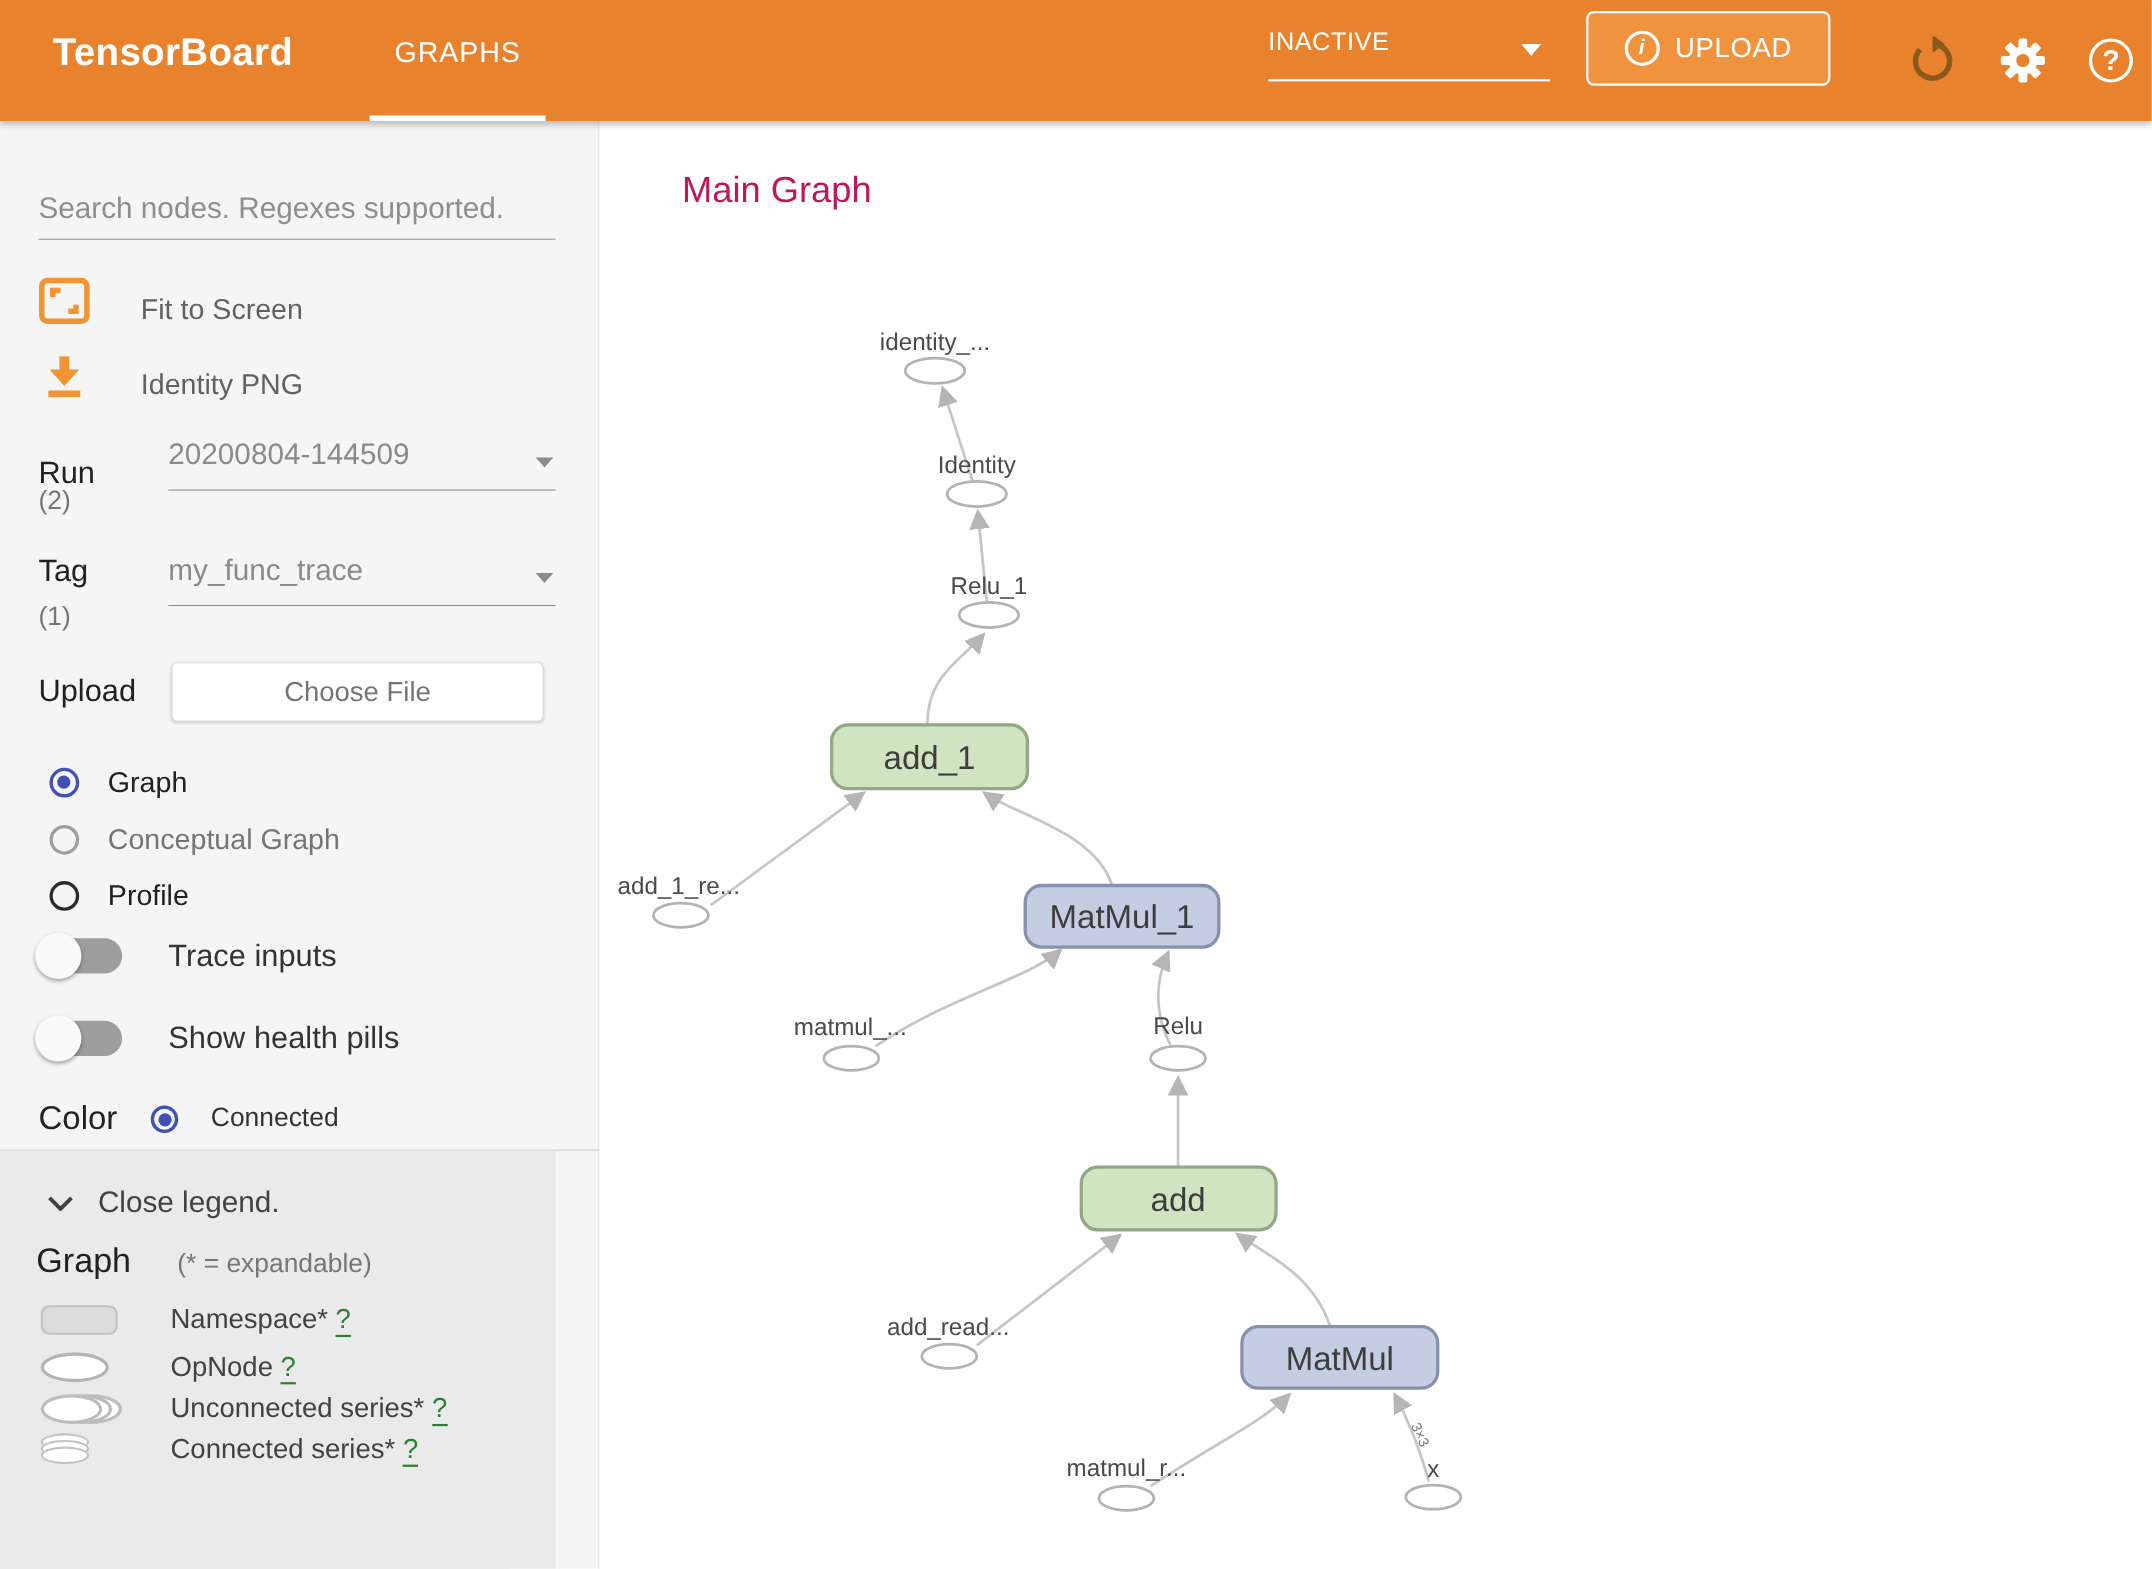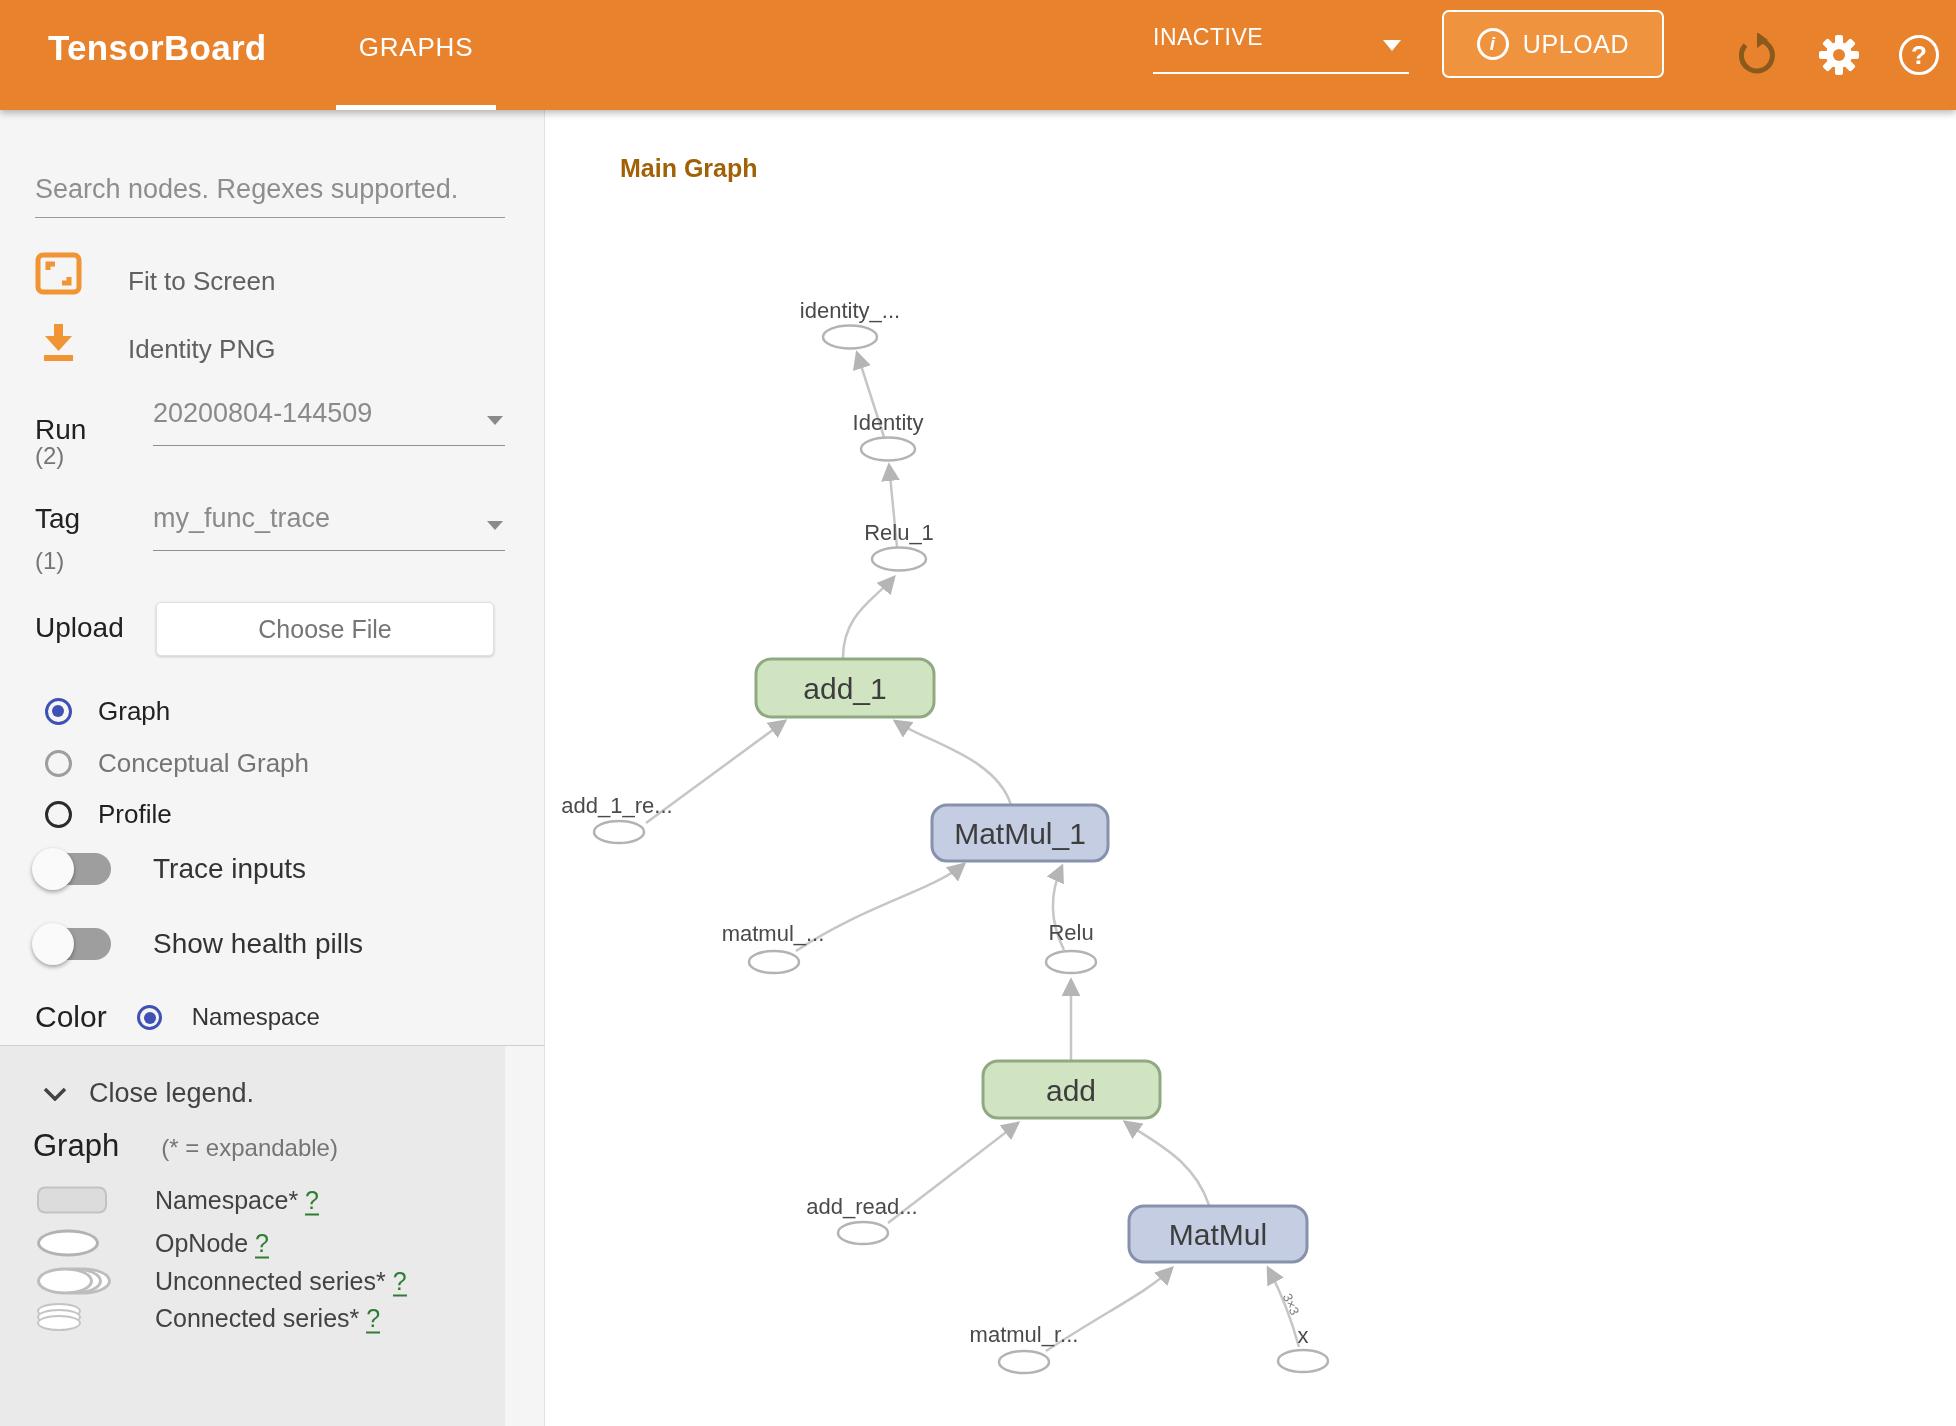--- a/index.html
+++ b/index.html
@@ -109,22 +109,22 @@
   .sw-const { width:21px; height:21px; border-radius:50%; background:#fff;
     border:3px solid #757575; margin-left:8px; }
   .sw-summary { width:34px; height:34px; border-radius:5px; background:#8e8e8e;
     display:flex; align-items:flex-end; justify-content:center; gap:3px;
     padding-bottom:7px; }
   .sw-summary i { width:4.5px; background:#fff; border-radius:1px; }
 
   
   .main { position:absolute; left:545px; top:110px; width:1411px; height:1316px;
     background:#fff; }
-  .main-title { position:absolute; left:75px; top:44px; font-size:25px;
-    color:#a16207; font-weight:700; }
+  .main-title { position:absolute; left:75px; top:44px; font-size:33px;
+    color:#be185d; font-weight:400; }
   .graph-svg { position:absolute; left:0; top:0; }
   .gedge { fill:none; stroke:#c6c6c6; stroke-width:2.5; }
   .gbox-label { font-size:30px; fill:#3d3d3d; text-anchor:middle; }
   .gnode-label { font-size:22px; fill:#4a4a4a; text-anchor:middle; }
   .gshape-label { font-size:13px; fill:#7a7a7a; text-anchor:middle; }
 </style>
 </head>
 <body>
 
 <div class="header">
@@ -232,21 +232,21 @@
     <span class="toggle">
       <span class="track"></span>
         <span class="knob"></span>
     </span>
     <span class="toggle-label">Show health pills</span>
   </div>
 
   <div class="color-row" style="top:890px;">
     <span class="color-word">Color</span>
     <span class="radio sel" style="width:25px;height:25px;"></span>
-    <span class="structure-label">Namespace</span>
+    <span class="structure-label">Connected</span>
   </div>
 
   <div class="divider"></div>
 
   <div class="legend">
     <div class="close-legend">
       <svg width="24" height="14" viewBox="0 0 24 14">
         <polyline points="2,2 12,12 22,2" fill="none" stroke="#424242" stroke-width="3.5"></polyline>
       </svg>
       <span>Close legend.</span>

